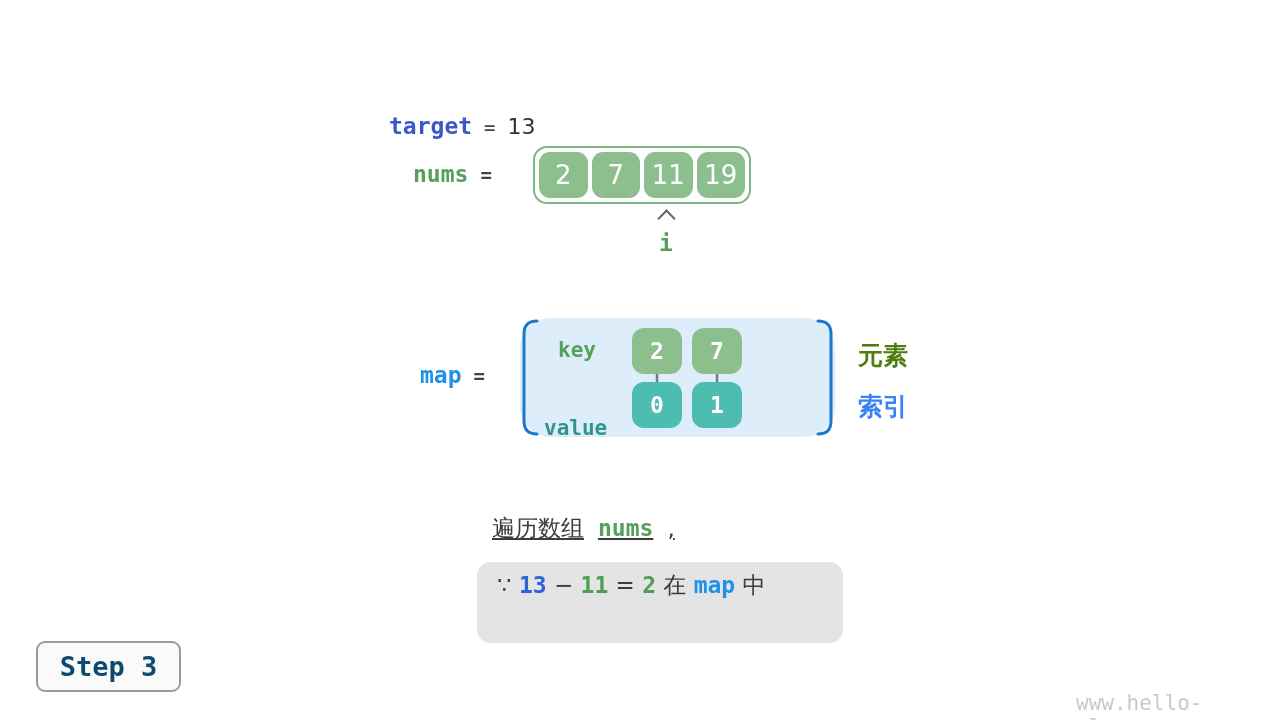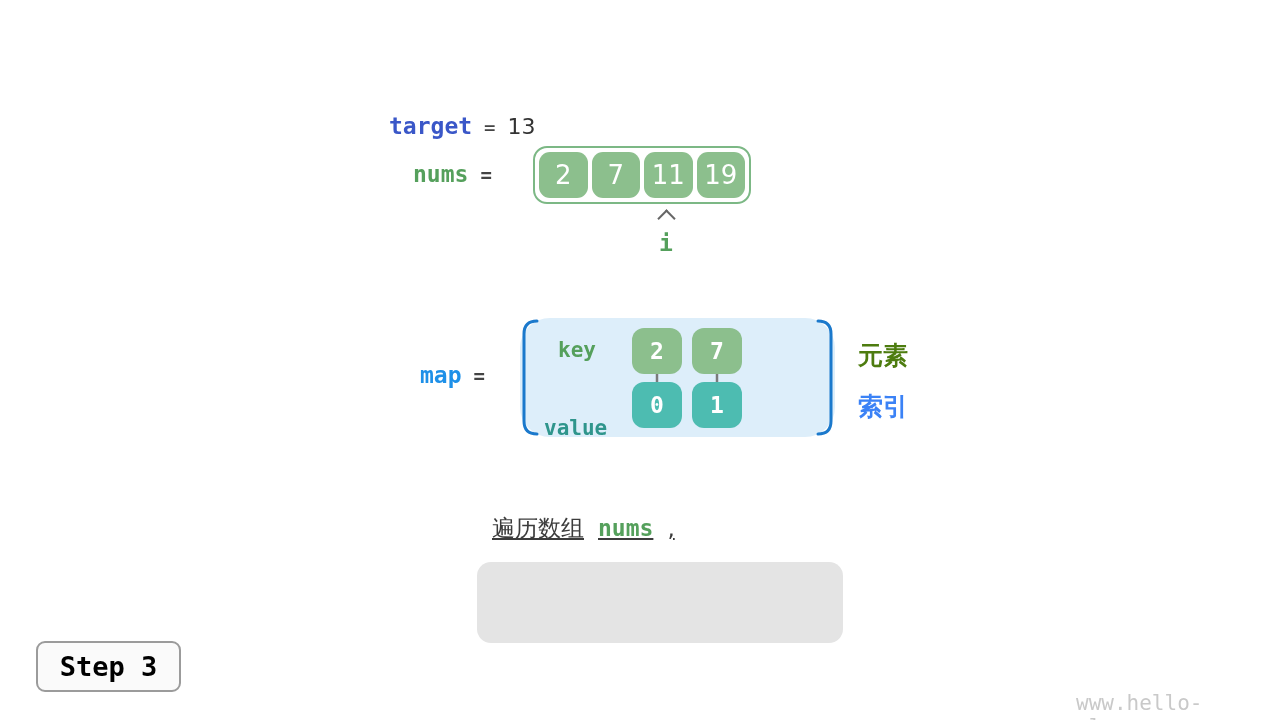--- a/index.html
+++ b/index.html
@@ -86,21 +86,21 @@
   .n-green { color: #4f9e57; font-weight: bold; font-family: "DejaVu Sans Mono", monospace; }
   .n-map   { color: #1e90e8; font-weight: bold; font-family: "DejaVu Sans Mono", monospace; }
   .n-dark  { color: #3c3c3c; }
 
   
   .step-badge {
     left: 36px; top: 641px; width: 145px; height: 51px;
     box-sizing: border-box; background: #fafafa;
     border: 2px solid #9b9b9b; border-radius: 9px;
     display: flex; align-items: center; justify-content: center;
-    color: #000000; font-size: 27px;
+    color: #0c4a6e; font-size: 27px;
   }
   .watermark { left: 1076px; top: 691px; color: #c9c9c9; font-size: 21px; }
 </style>
 </head>
 <body>
 
 <div class="canvas">
 
   <div class="abs target-row">
     <span class="mono bold var-target">target</span>
@@ -148,19 +148,30 @@
   <div class="abs side-label element-label">元素</div>
   <div class="abs side-label index-label">索引</div>
 
   <div class="abs caption">
     <span class="n-dark">遍历数组</span>
     <span class="mono bold code-green">nums</span>
     <span class="n-dark">,</span>
   </div>
 
   <div class="abs note-box">
+    <span class="note-line">
+      <span class="n-dark">∵</span>
+      <span class="n-blue">13</span>
+      <span class="n-dark">−</span>
+      <span class="n-green">11</span>
+      <span class="n-dark">=</span>
+      <span class="n-green">2</span>
+      <span class="n-dark">在</span>
+      <span class="n-map">map</span>
+      <span class="n-dark">中</span>
+    </span>
   </div>
 
   <div class="abs step-badge mono bold">Step 3</div>
 
   <div class="abs watermark mono">www.hello-algo.com</div>
 
 </div>
 
 </body></html>

